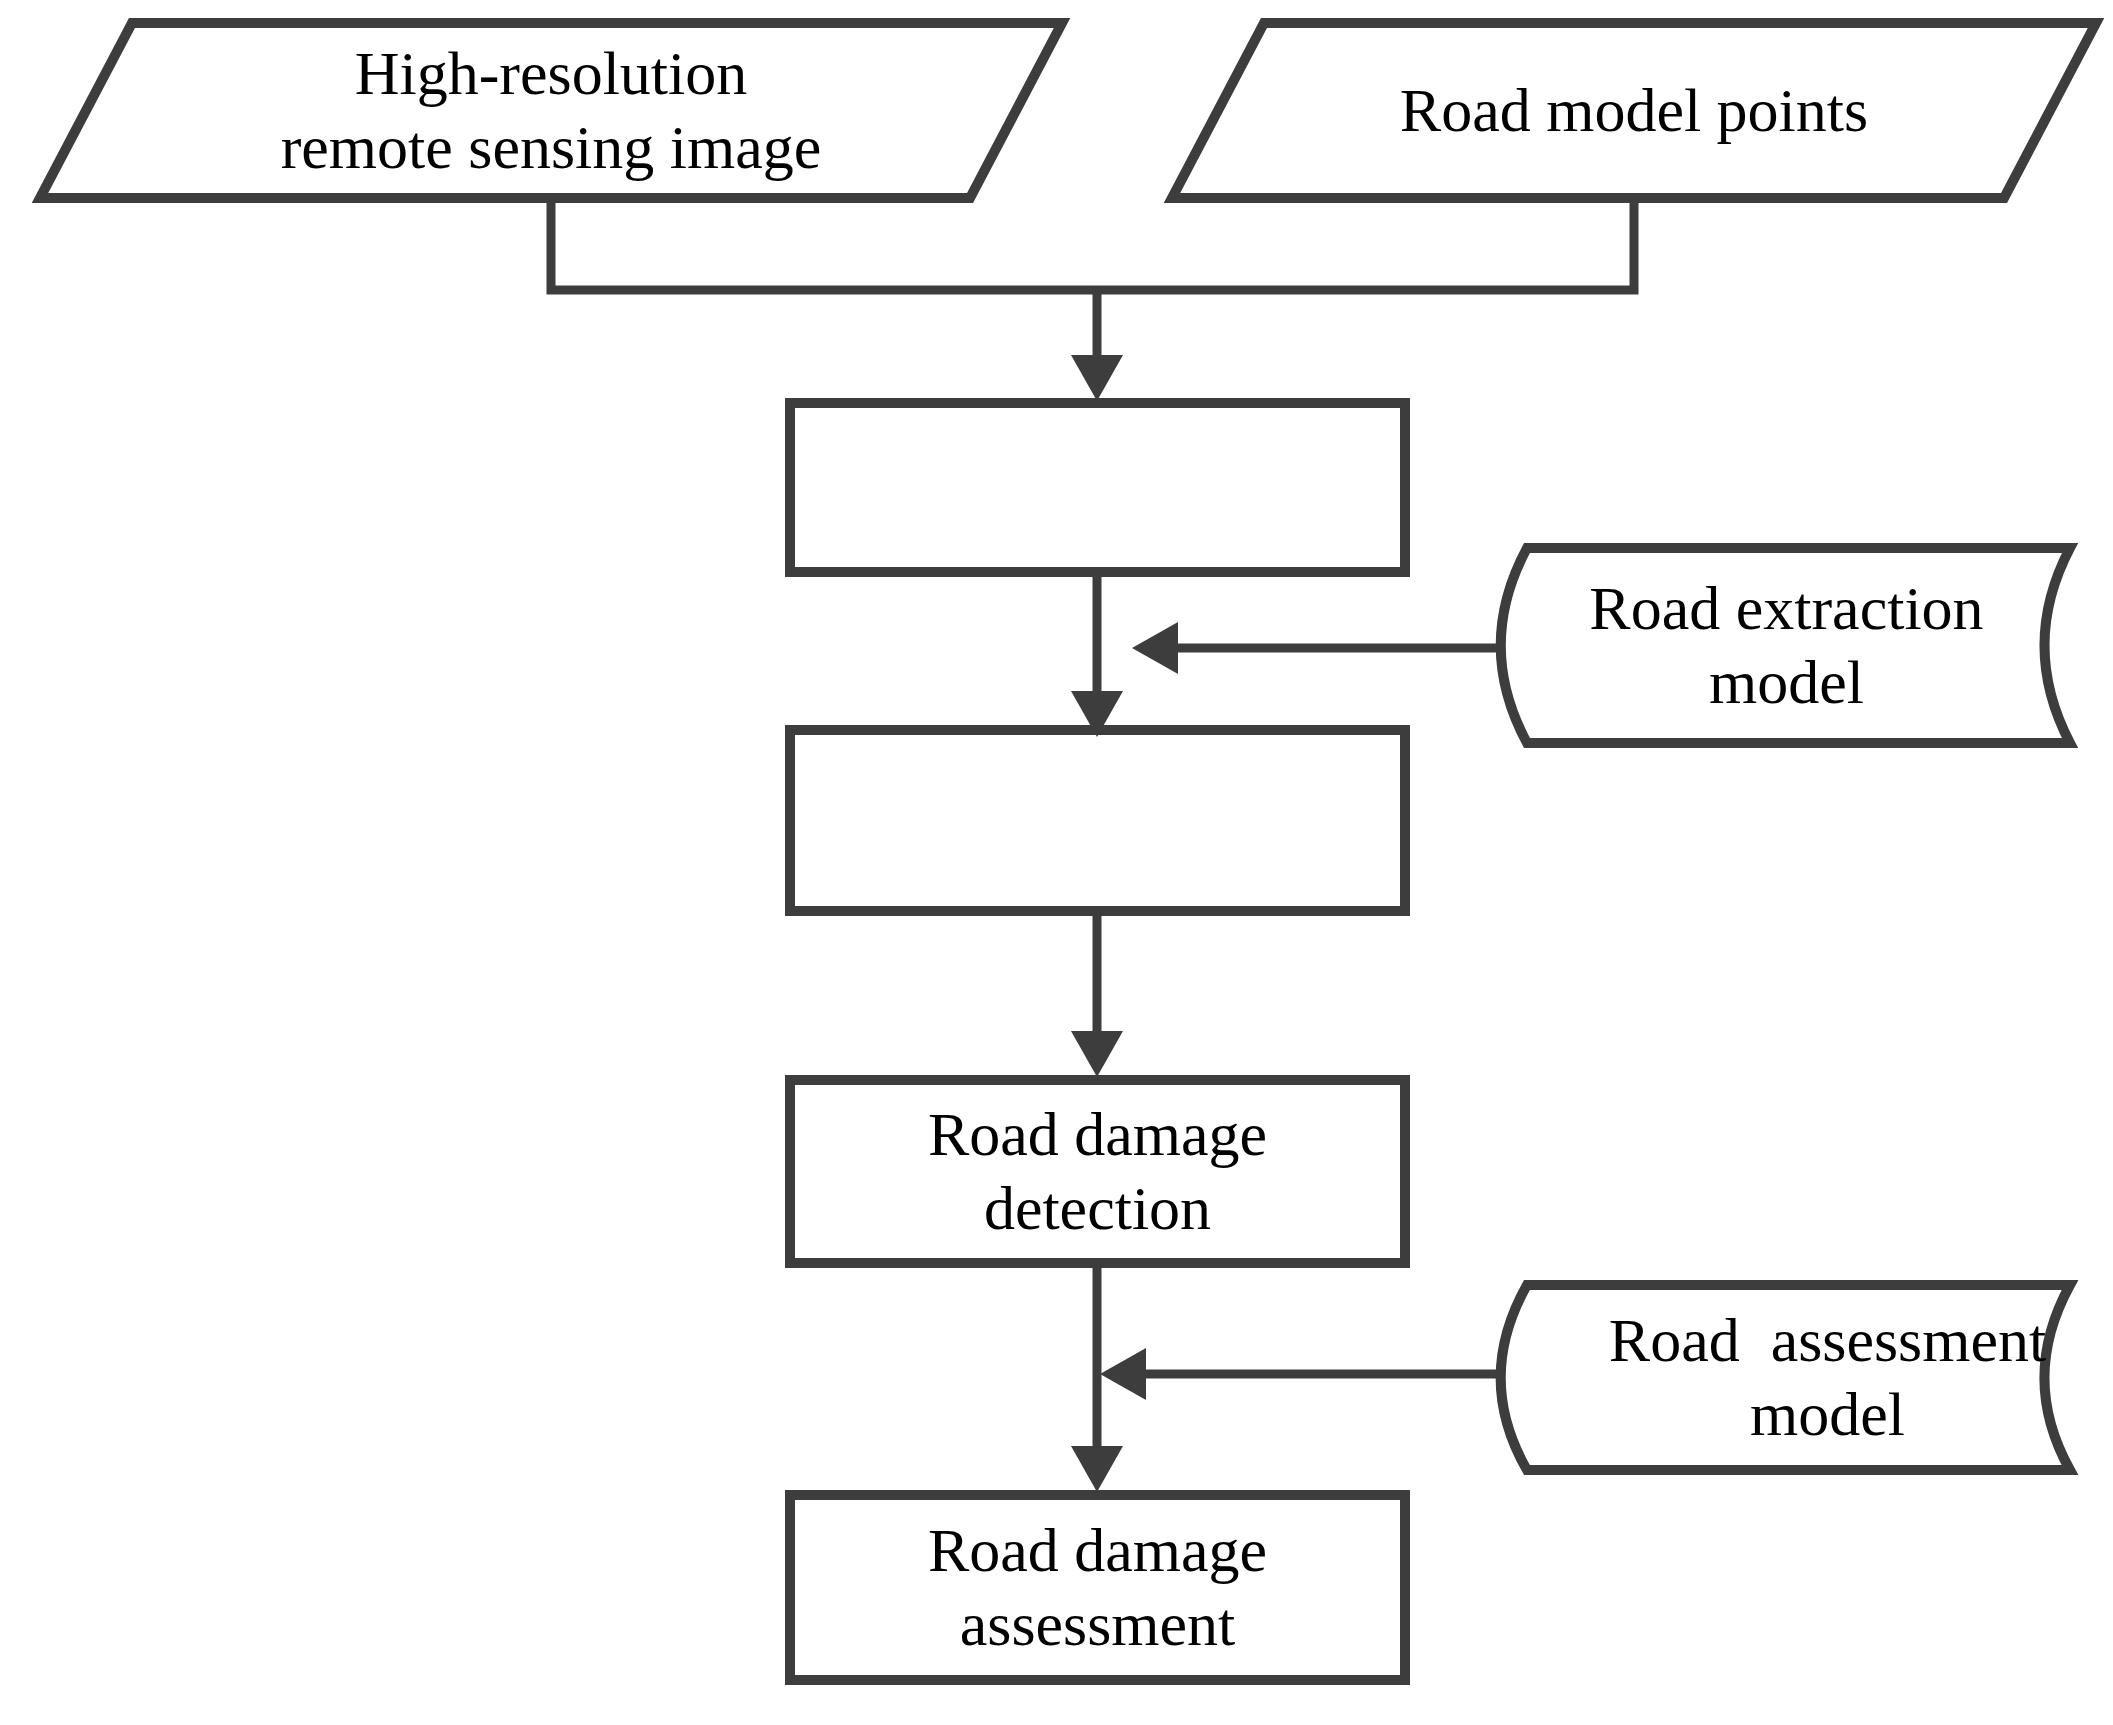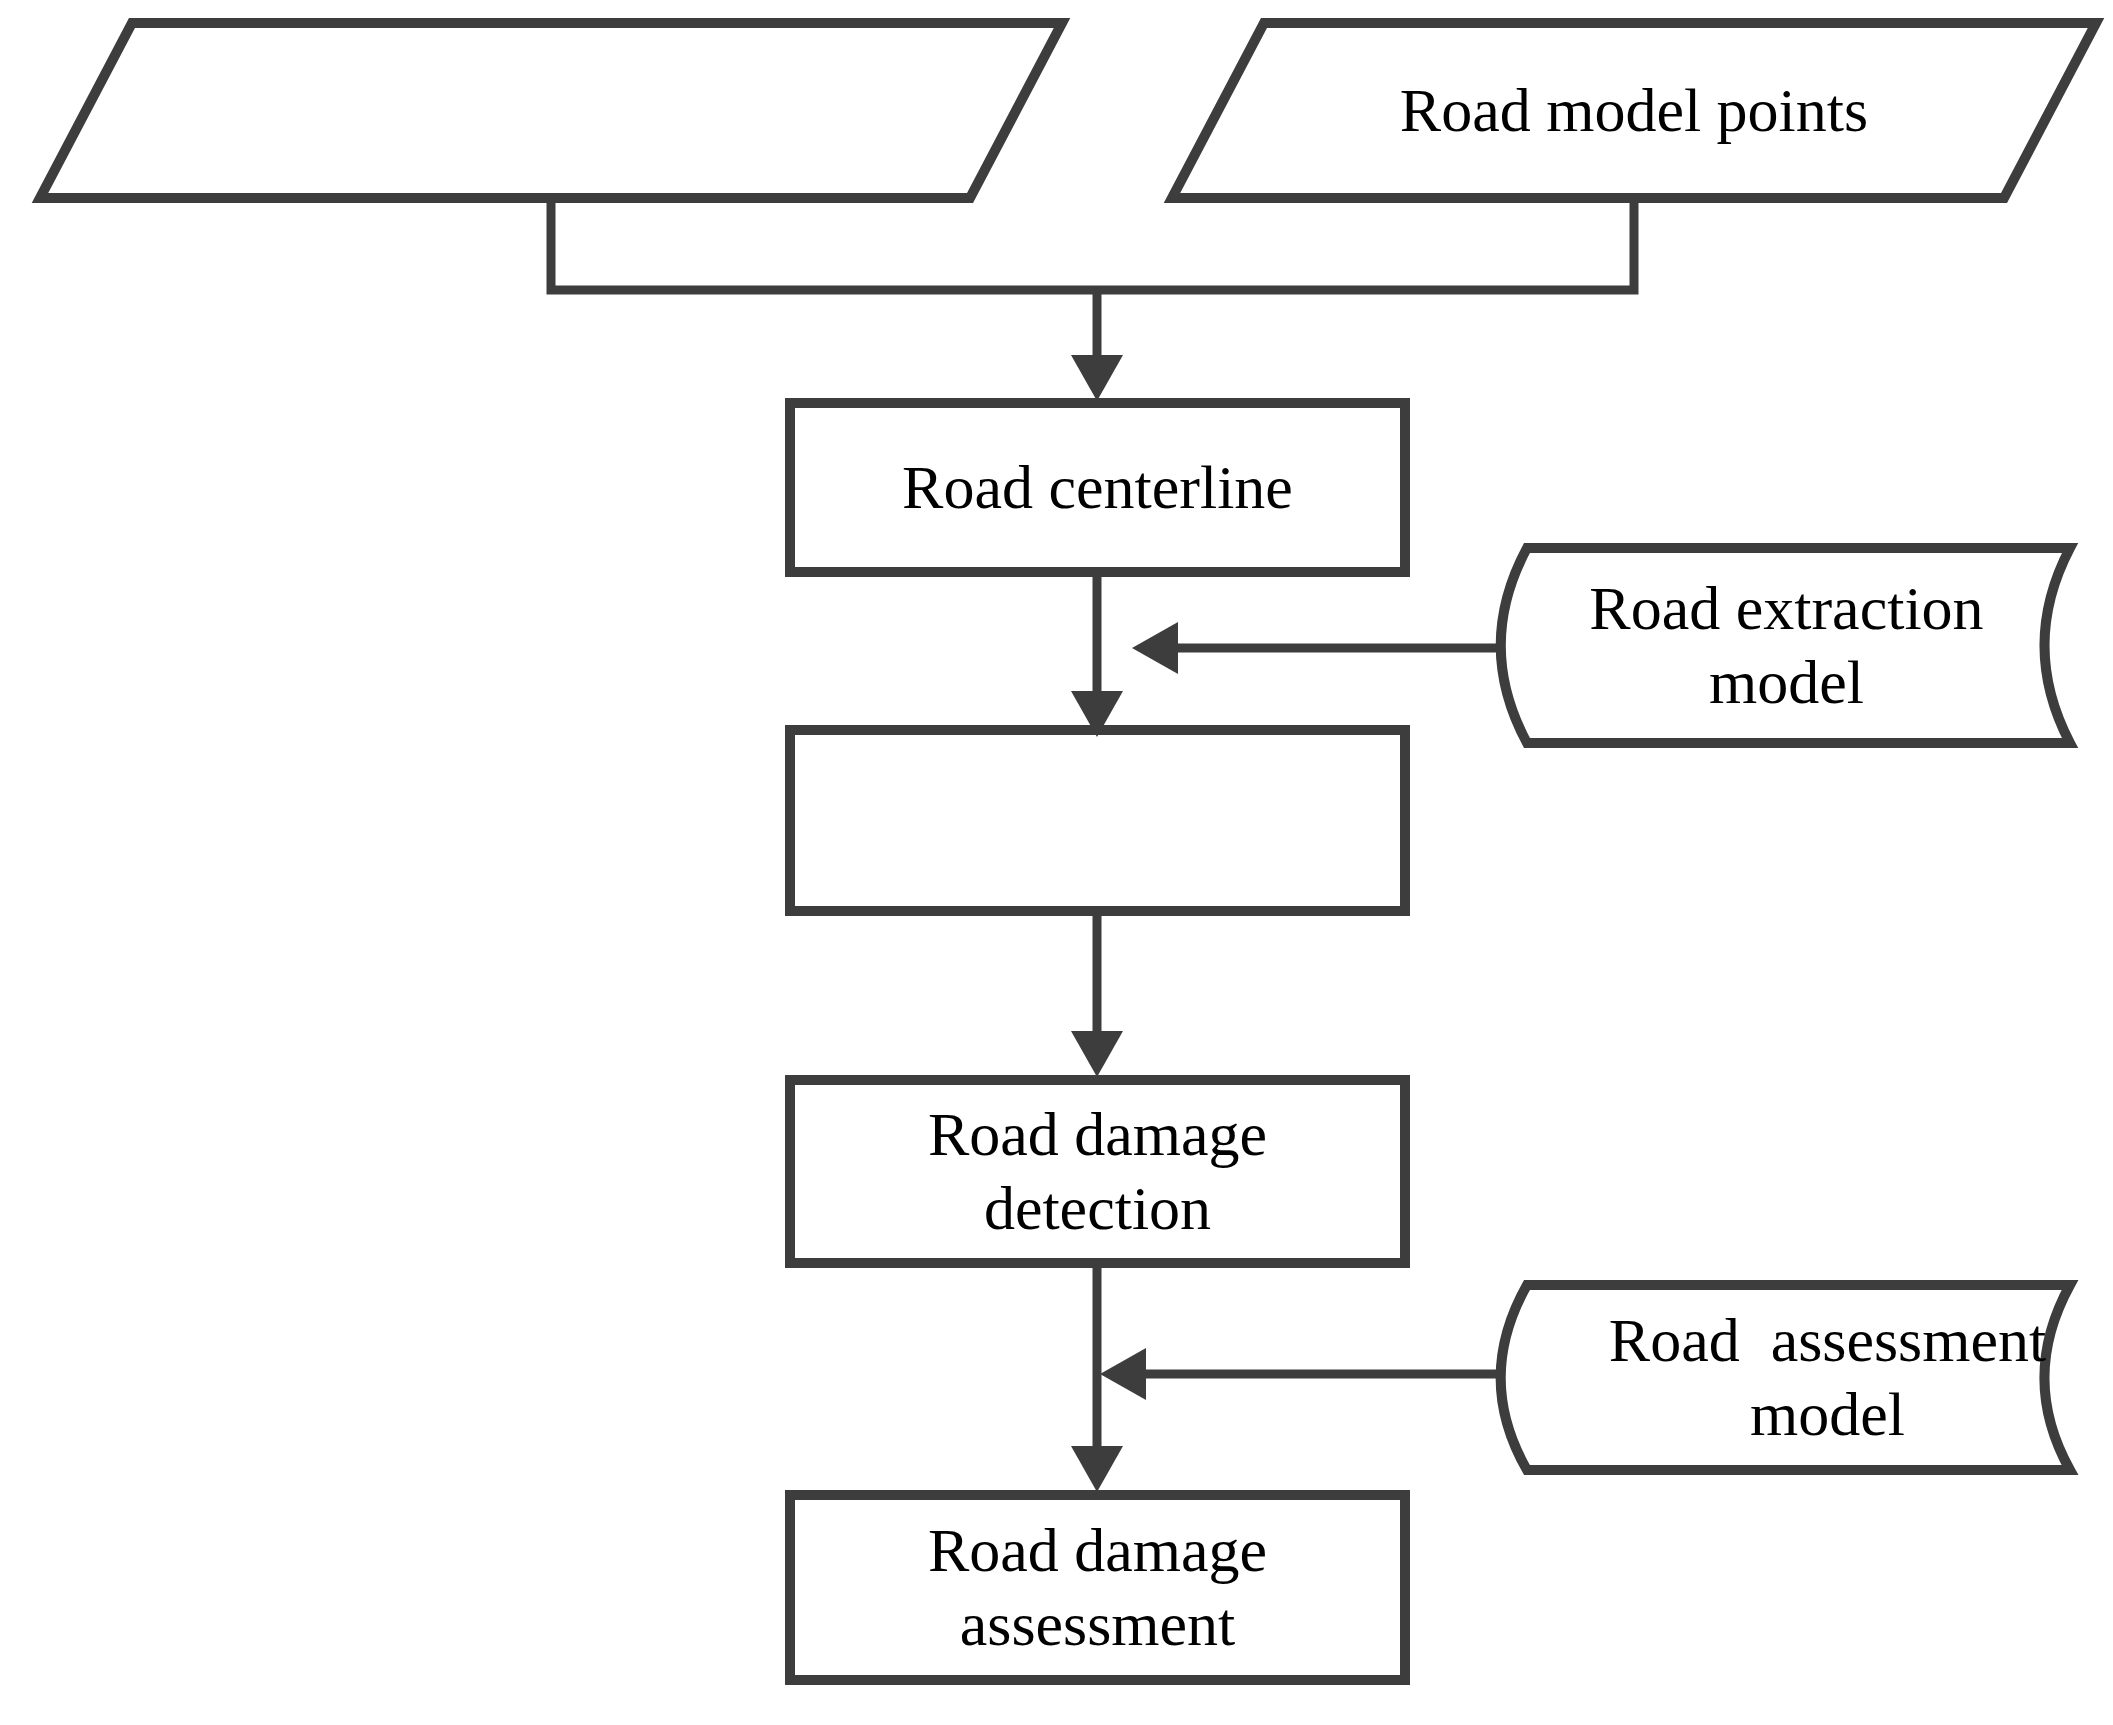--- a/index.html
+++ b/index.html
@@ -65,24 +65,25 @@
     <line class="conn" x1="1097" y1="1263" x2="1097" y2="1450"></line>
     <polygon class="head" points="1071,1446 1123,1446 1097,1492"></polygon>
 
     <path class="shape" d="M 1527,1285 H 2070 C 2036,1347 2036,1409 2070,1470 H 1527 C 1492,1409 1492,1347 1527,1285 Z"></path>
     <line class="conn" x1="1502" y1="1374" x2="1144" y2="1374"></line>
     <polygon class="head" points="1146,1348 1146,1400 1100,1374"></polygon>
 
     <rect class="shape" x="790" y="1495" width="615" height="185"></rect>
   </svg>
 
+  <div class="label" style="left:132px;top:23px;width:838px;height:175px;">High-resolution
+remote sensing image</div>
 
   <div class="label" style="left:1264px;top:23px;width:740px;height:175px;">Road model points</div>
 
-  <div class="label" style="left:790px;top:403px;width:615px;height:169px;">Road centerline</div>
 
   <div class="label" style="left:1527px;top:548px;width:519px;height:195px;">Road extraction
 model</div>
 
 
   <div class="label" style="left:790px;top:1080px;width:615px;height:183px;">Road damage
 detection</div>
 
   <div class="label" style="left:1568px;top:1285px;width:519px;height:185px;">Road  assessment
 model</div>

